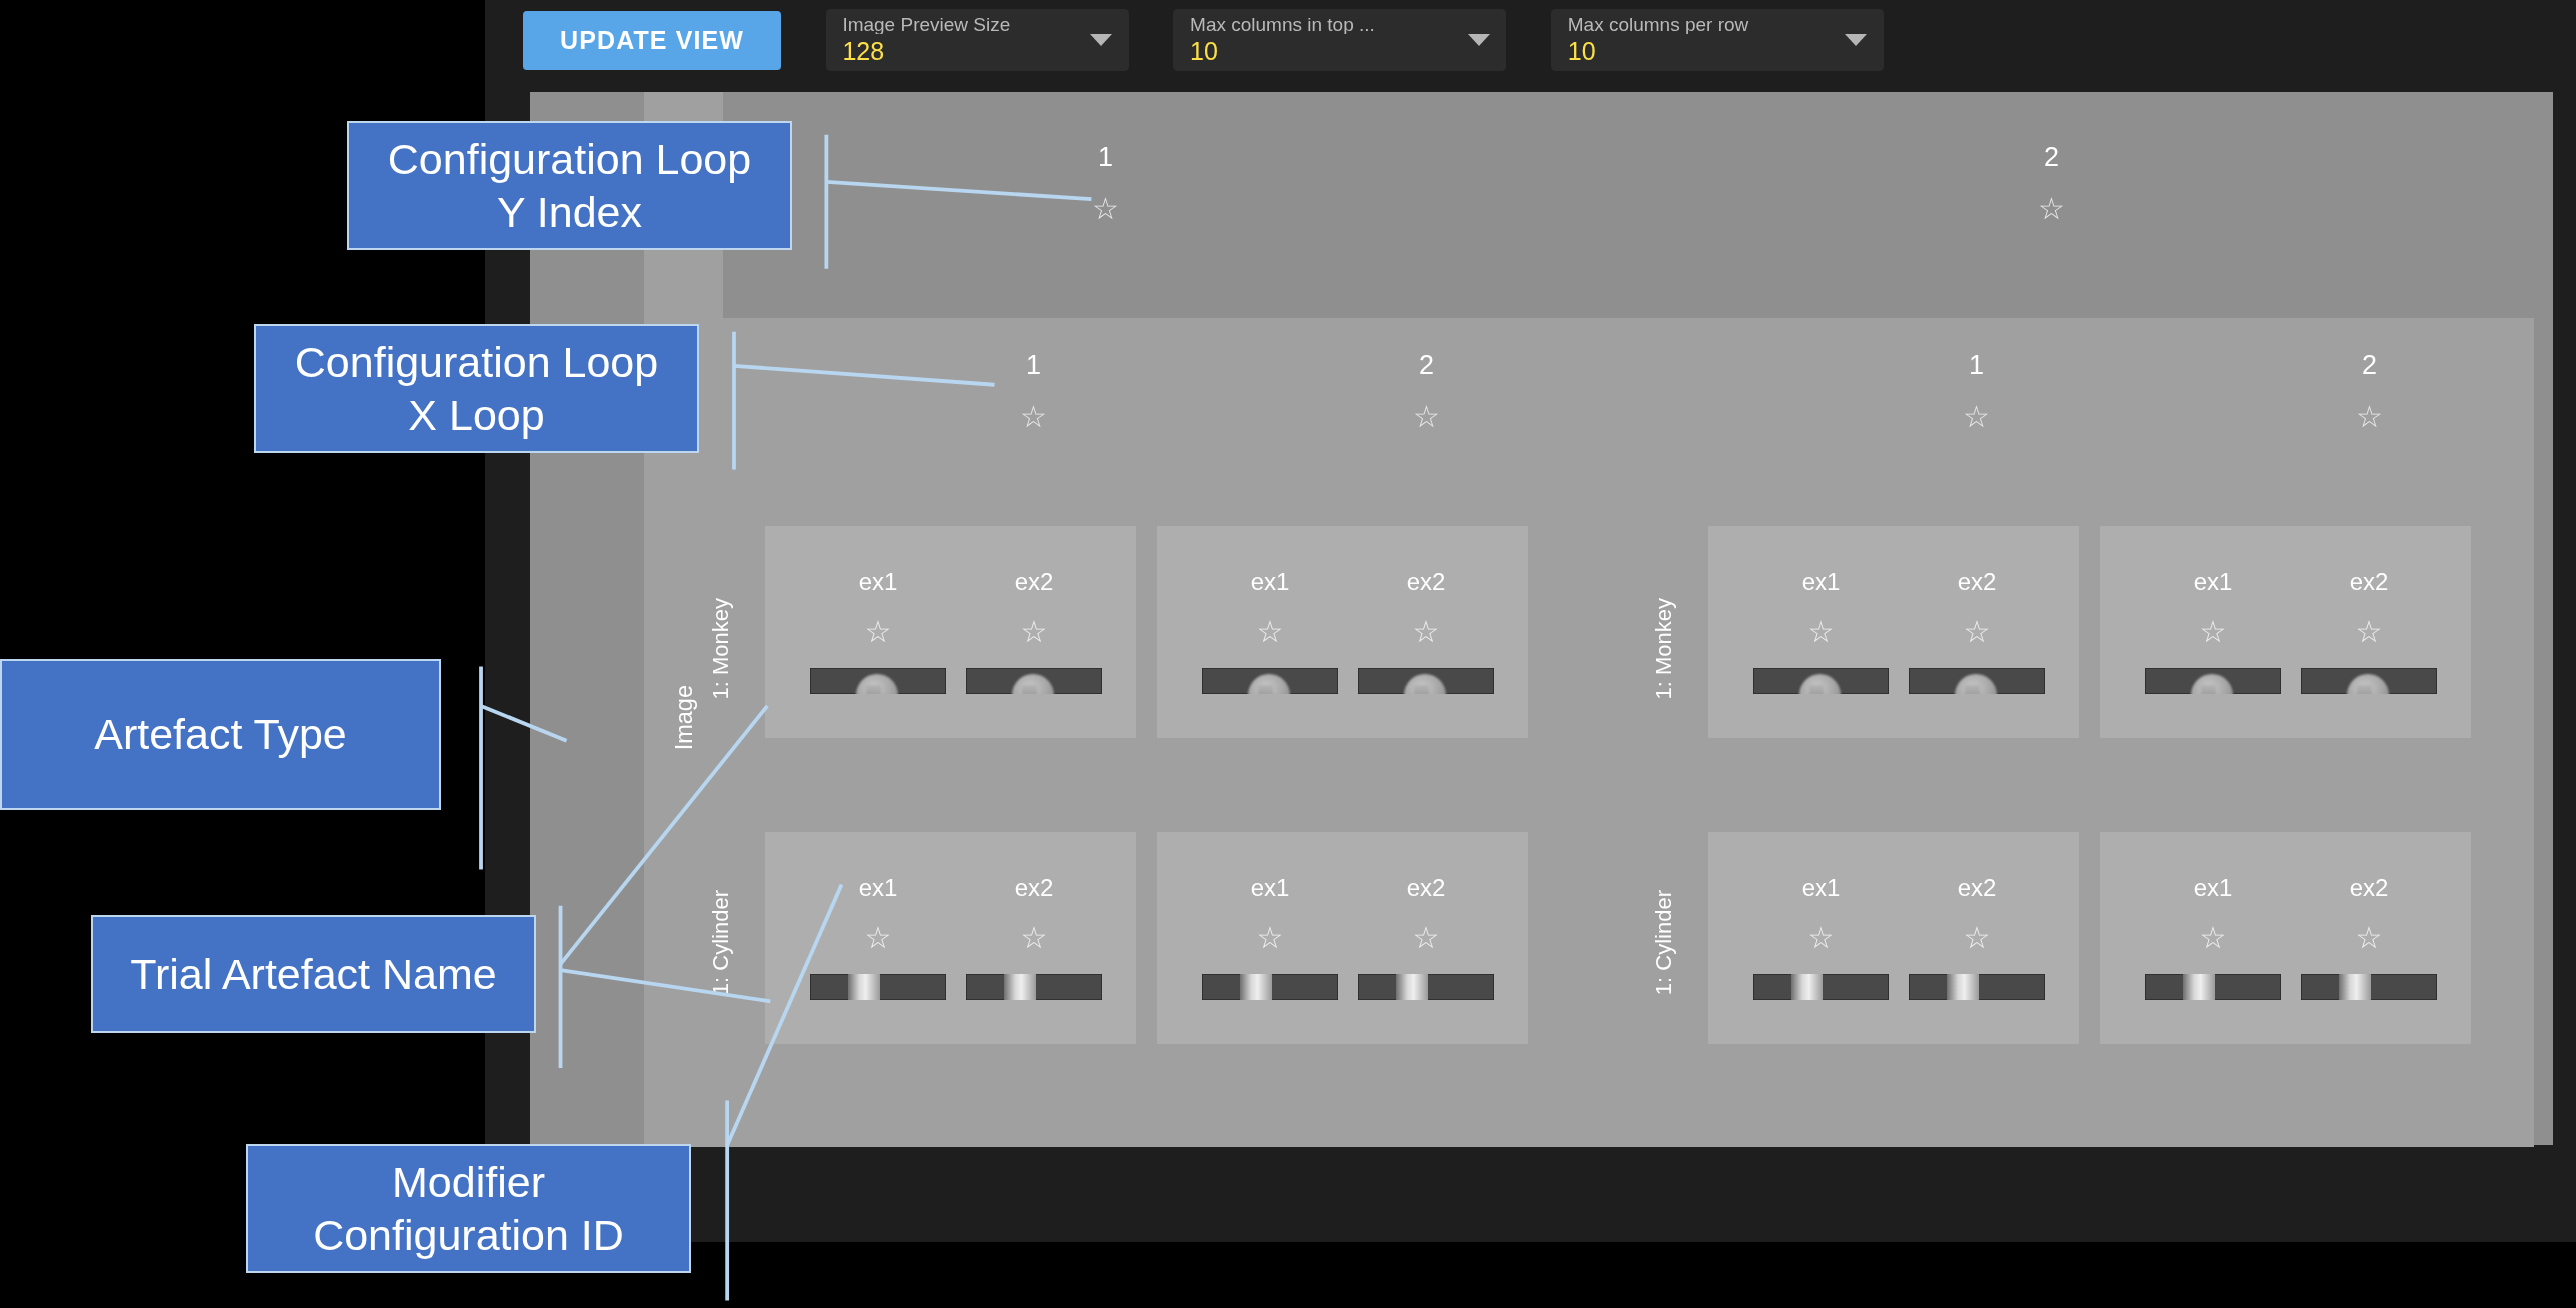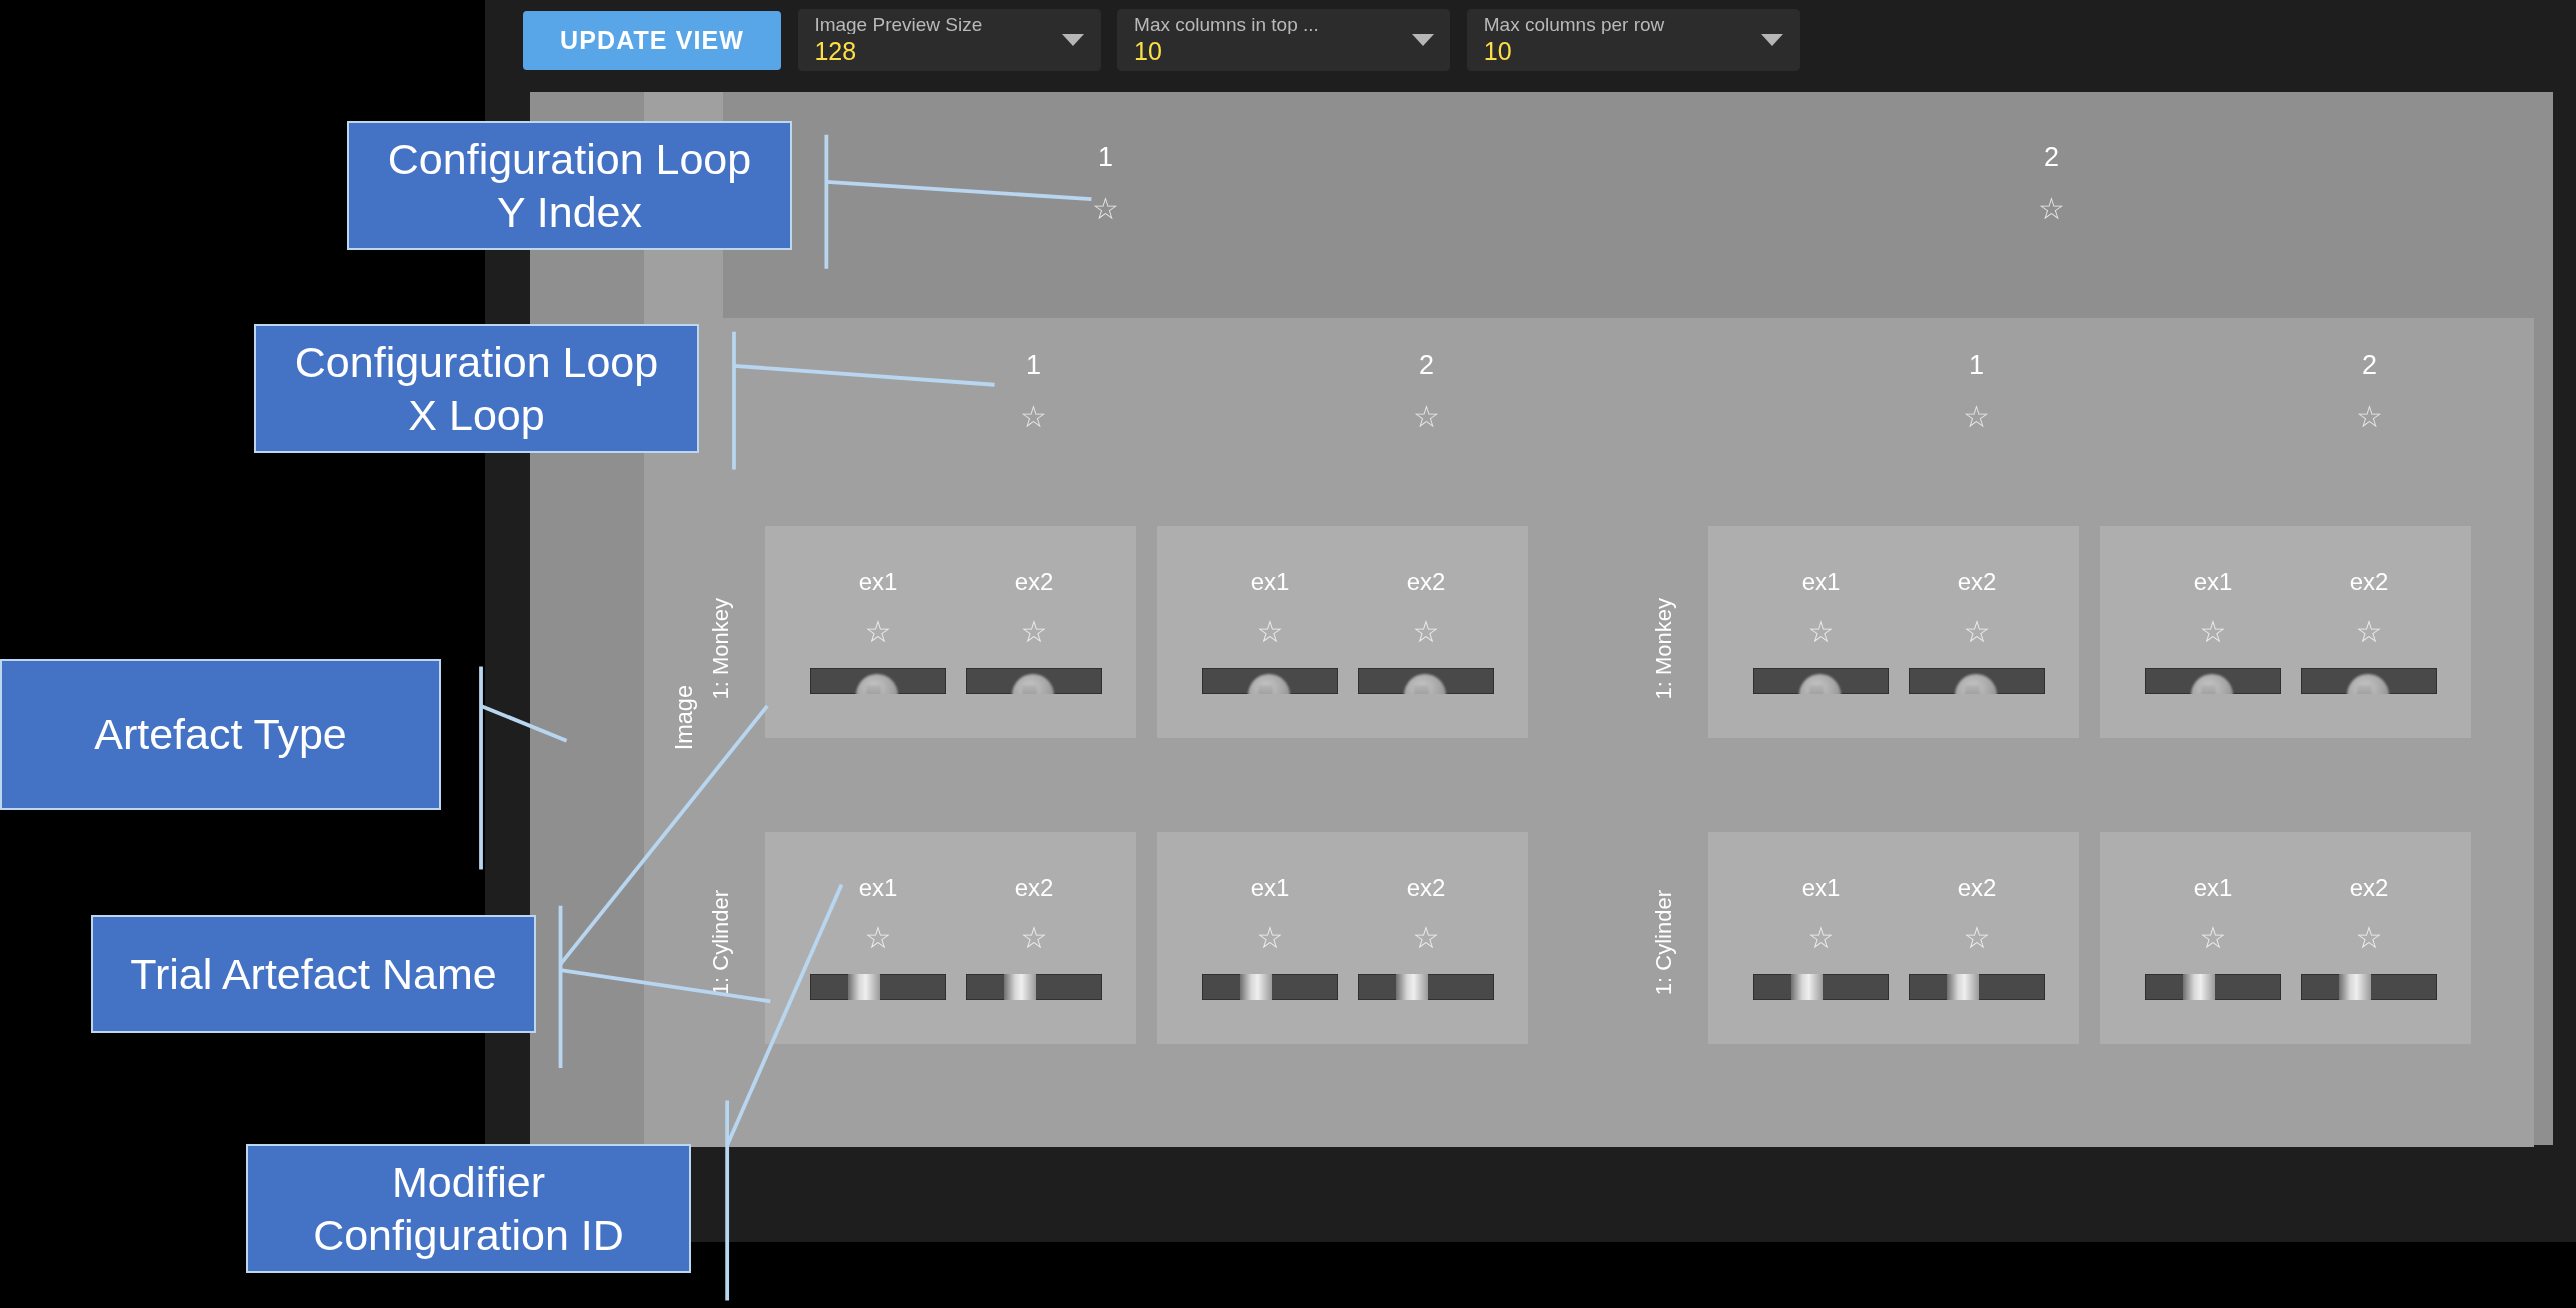--- a/index.html
+++ b/index.html
@@ -54,20 +54,21 @@
     position: relative;
     height: 62px;
     background: #2c2c2c;
     border-radius: 4.5px;
     padding: 6px 13.6px 4.5px 16.7px;
     box-sizing: border-box;
     display: flex;
     flex-direction: column;
     justify-content: center;
     cursor: pointer;
+    margin-left: 28px;
   }
   .dropdown .dd-label {
     font-size: 19px;
     color: #b9b9b9;
     line-height: 1.0;
     white-space: nowrap;
     overflow: hidden;
     max-width: 227px;
   }
   .dropdown .dd-value {

